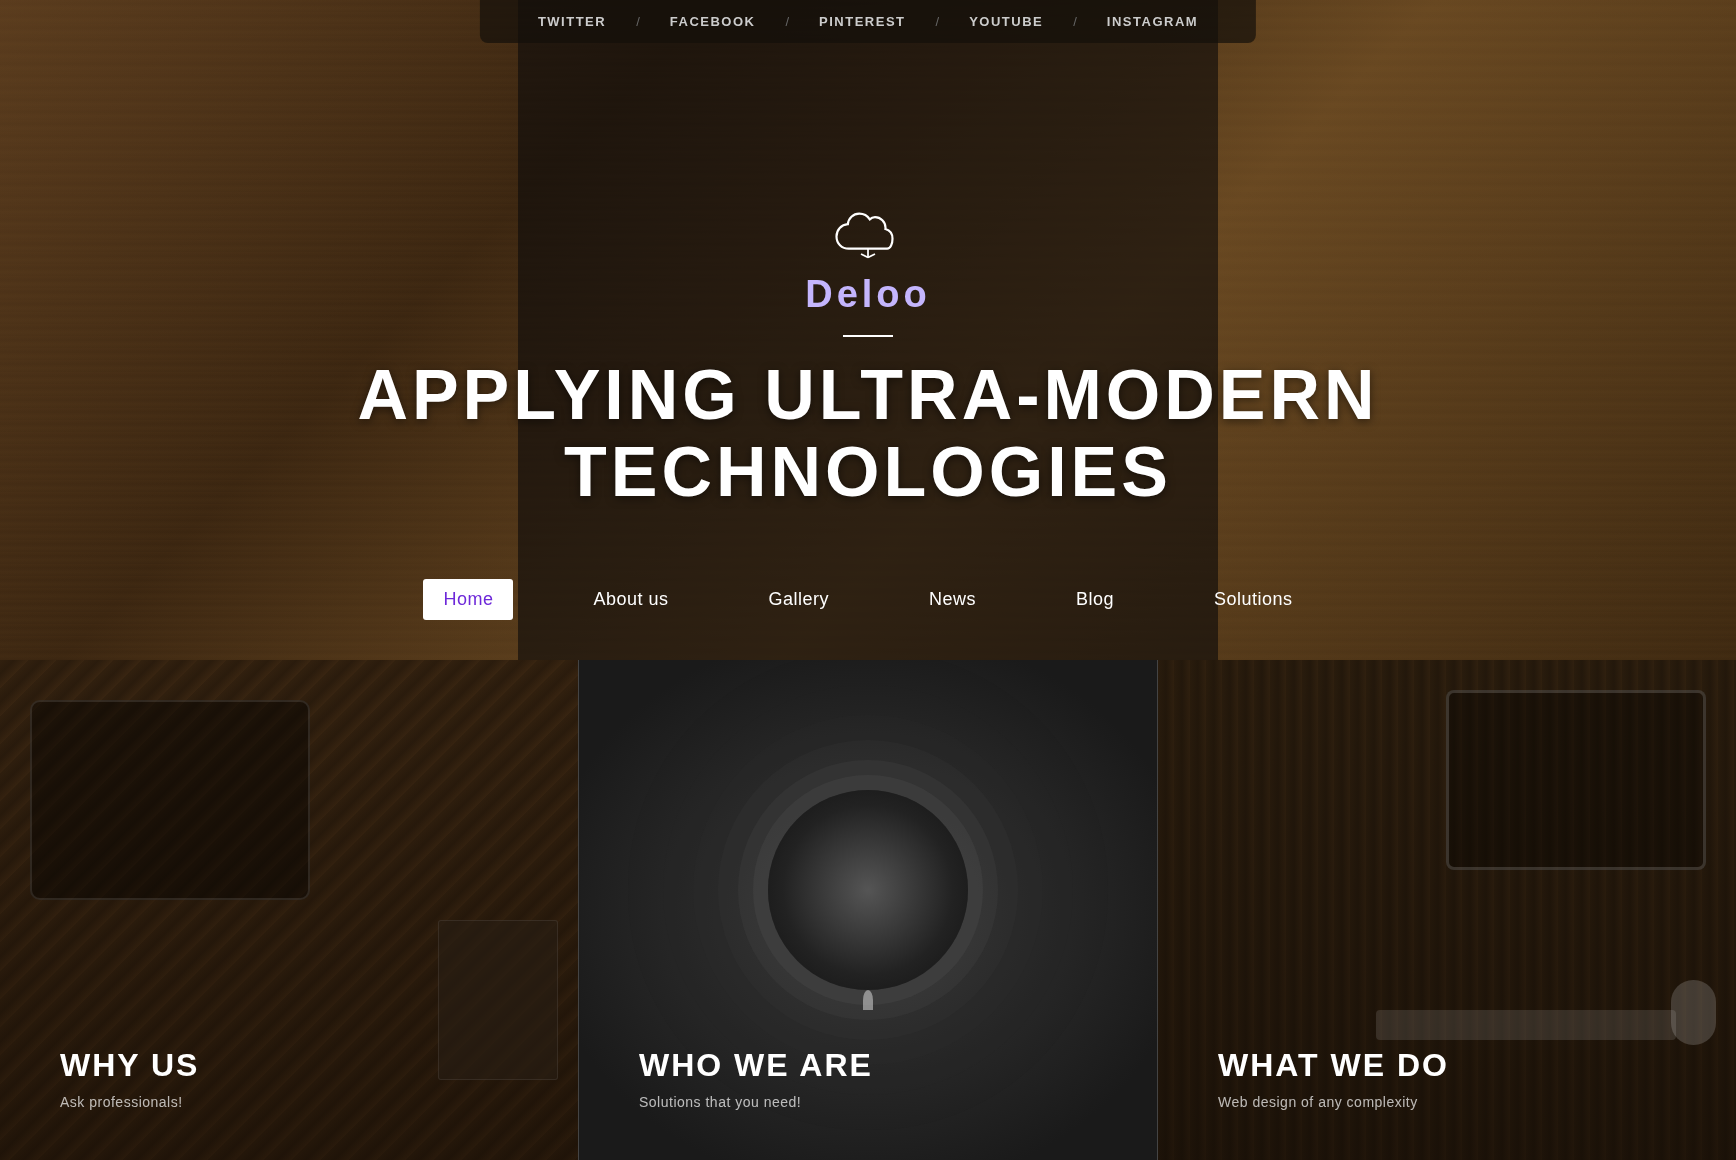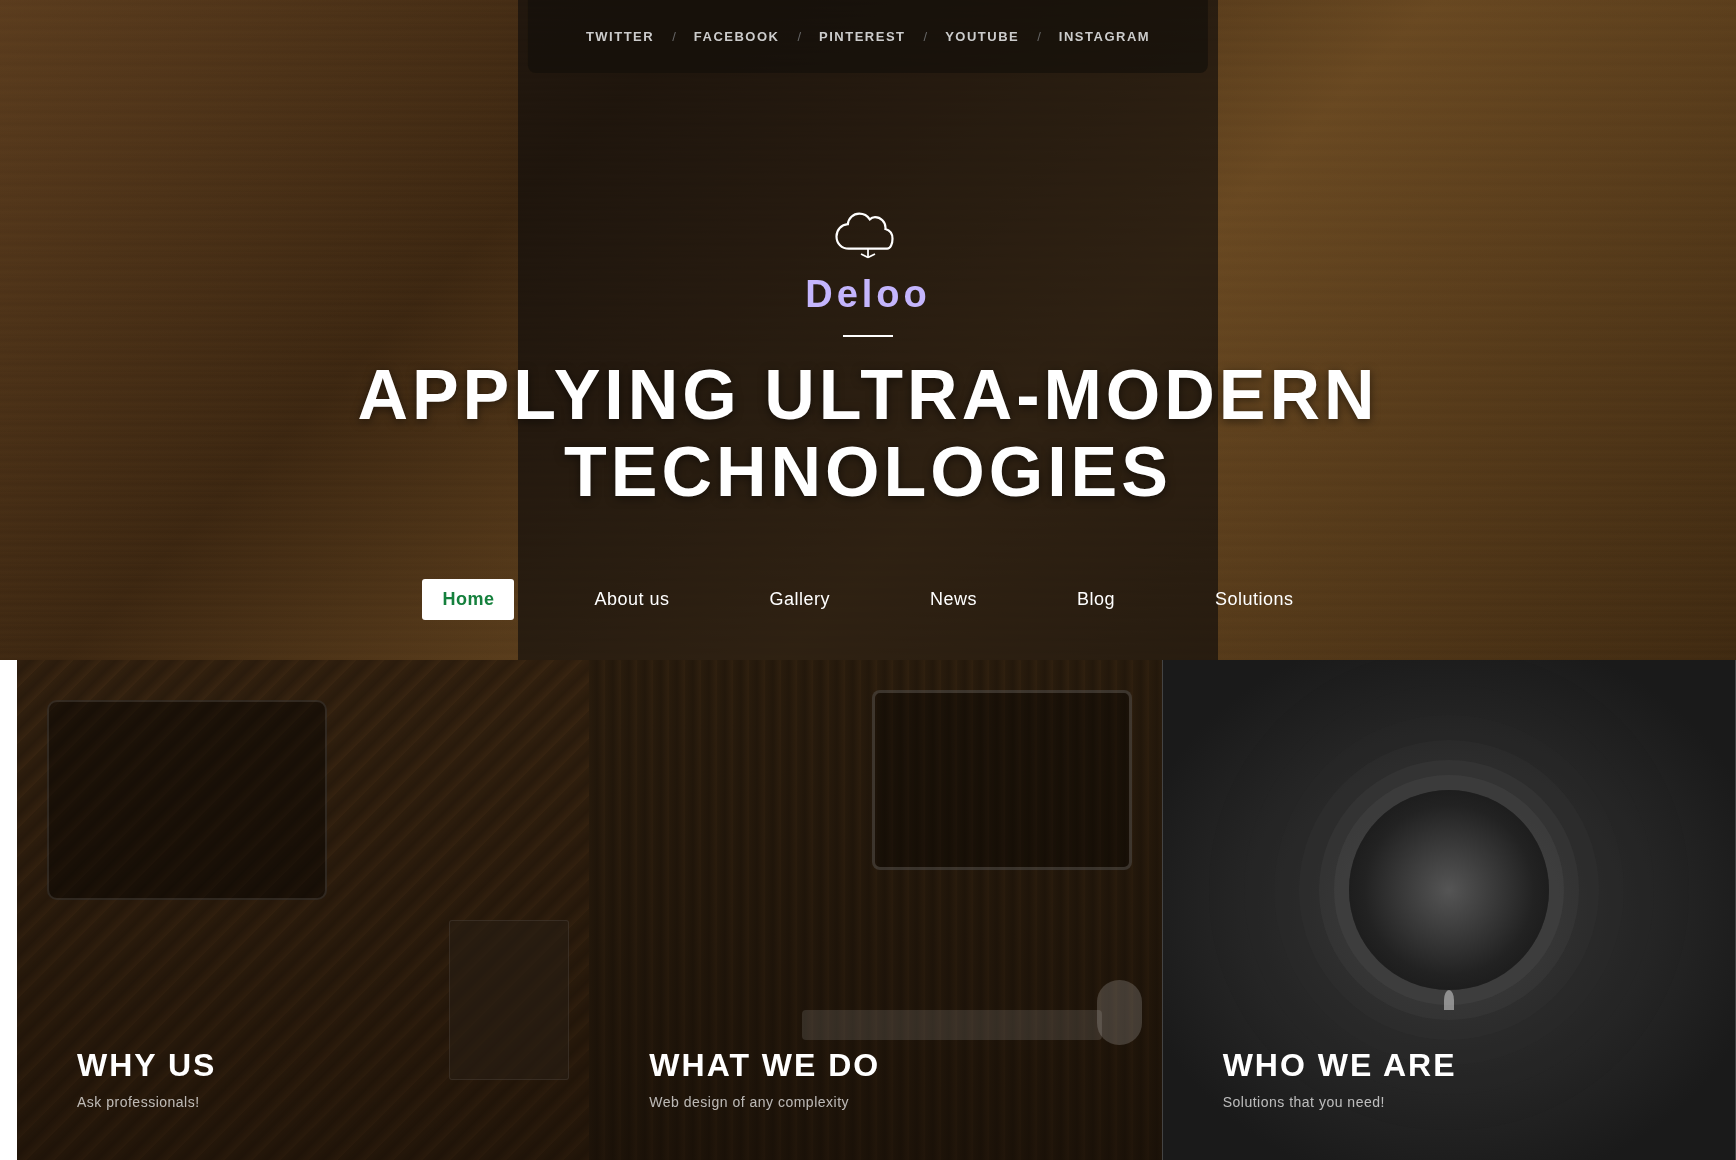--- a/index.html
+++ b/index.html
@@ -56,23 +56,23 @@
 
     
     .social-nav {
       position: absolute;
       top: 0;
       left: 50%;
       transform: translateX(-50%);
       z-index: 10;
       display: flex;
       align-items: center;
-      gap: 0;
+      gap: 12px;
       background: rgba(20,15,10,0.7);
-      padding: 29px 40px;
+      padding: 14px 40px;
       border-radius: 0 0 8px 8px;
       text-align: center;
     }
 
     .social-nav-item {
       color: #ccc;
       font-size: 13px;
       font-weight: 600;
       letter-spacing: 1.5px;
       text-transform: uppercase;
@@ -153,22 +153,22 @@
       font-weight: 400;
       letter-spacing: 0.5px;
       cursor: pointer;
       padding: 10px 20px;
       border-radius: 3px;
       transition: background 0.2s;
     }
 
     .nav-item.active {
       background: white;
-      color: #15803d;
-      font-weight: 700;
+      color: #6d28d9;
+      font-weight: 400;
     }
 
     
     .panels {
       display: flex;
       width: 1736px;
       height: 500px;
     }
 
     .panel {
@@ -178,21 +178,20 @@
       display: flex;
       flex-direction: column;
       justify-content: flex-end;
       padding: 50px 60px;
     }
 
     .panel-left {
       background:
         linear-gradient(rgba(30,20,10,0.55), rgba(20,12,5,0.7)),
         repeating-linear-gradient(135deg, #4a3015 0px, #3a2510 10px, #5a3a1a 20px);
-      margin-left: 17px;
     }
 
     .panel-center {
       background:
         radial-gradient(ellipse at center, #3a3a3a 0%, #1a1a1a 80%),
         linear-gradient(180deg, #2a2a2a, #1a1a1a);
       border-left: 1px solid #444;
       border-right: 1px solid #444;
     }
 
@@ -360,28 +359,28 @@
 
 <div class="panels">
 
   <div class="panel panel-left">
     <div class="tablet-decor"></div>
     <div class="notebook-decor"></div>
     <div class="panel-title">WHY US</div>
     <div class="panel-sub">Ask professionals!</div>
   </div>
 
+  <div class="panel panel-center">
+    <div class="tunnel"></div>
+    <div class="figure-decor"></div>
+    <div class="panel-title">WHO WE ARE</div>
+    <div class="panel-sub">Solutions that you need!</div>
+  </div>
+
   <div class="panel panel-right">
     <div class="monitor-decor"></div>
     <div class="keyboard-decor"></div>
     <div class="mouse-decor"></div>
     <div class="panel-title">WHAT WE DO</div>
     <div class="panel-sub">Web design of any complexity</div>
   </div>
 
-  <div class="panel panel-center">
-    <div class="tunnel"></div>
-    <div class="figure-decor"></div>
-    <div class="panel-title">WHO WE ARE</div>
-    <div class="panel-sub">Solutions that you need!</div>
-  </div>
-
 </div>
 
 </body></html>

